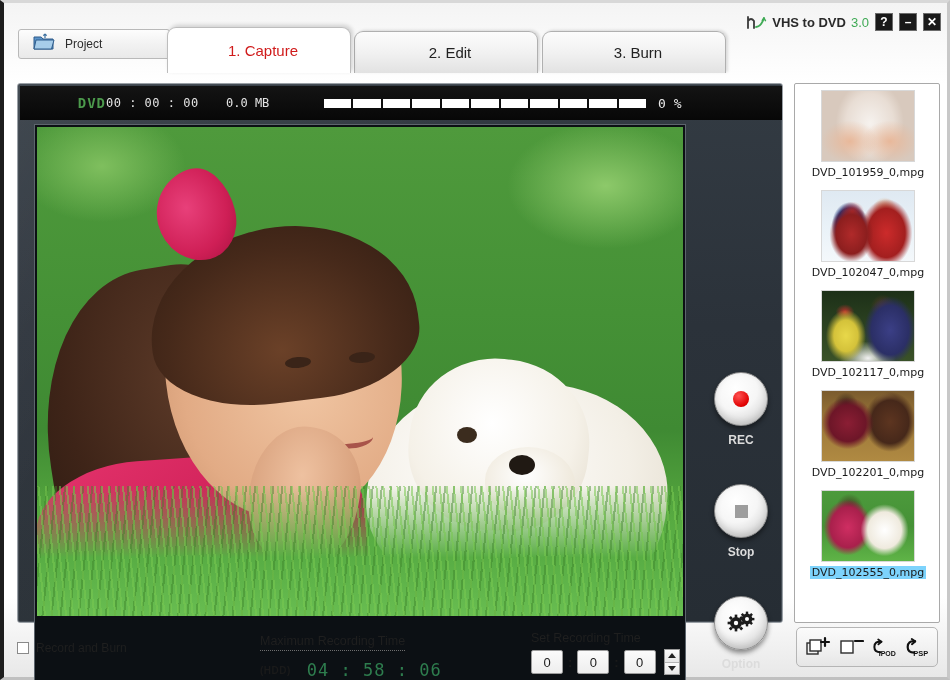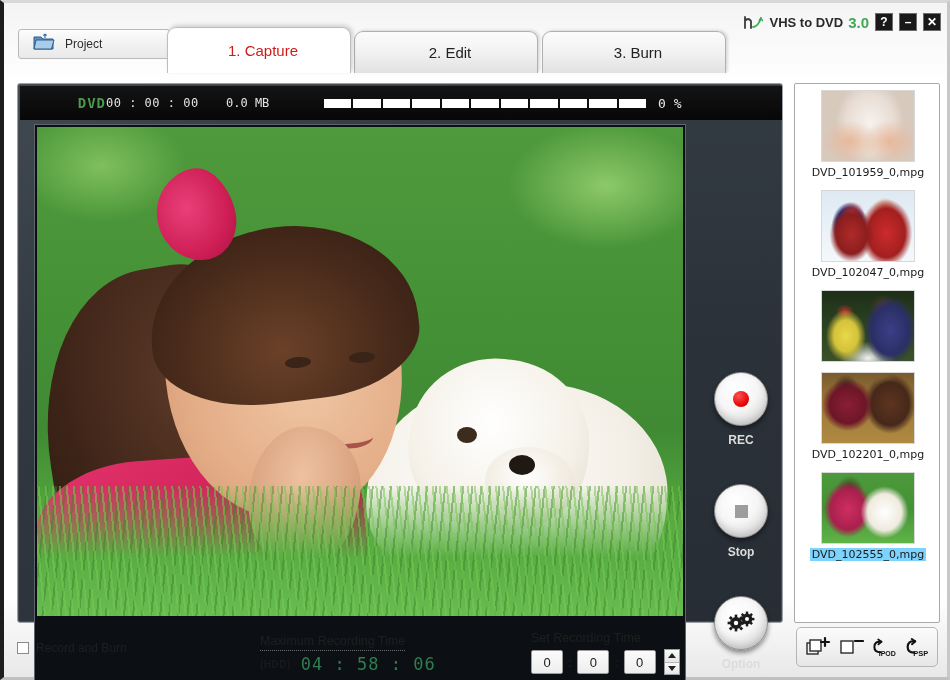--- a/index.html
+++ b/index.html
@@ -37,21 +37,21 @@
     display: flex;
     align-items: center;
     gap: 5px;
   }
   #logo-icon { width: 22px; height: 16px; position: relative; }
   #brand-title {
     font-size: 13px; font-weight: bold; color: #2a2a2a;
     letter-spacing: 0px; white-space: nowrap;
   }
   #brand-version {
-    font-size: 15px; font-weight: bold; color: #3faa55;
+    font-size: 13px; font-weight: normal; color: #3faa55;
   }
   .winbtn {
     width: 18px; height: 18px;
     background: #191919;
     color: #ffffff;
     font-size: 12px; font-weight: bold;
     display: flex; align-items: center; justify-content: center;
     border: 1px solid #6b6b6b;
     line-height: 1;
     cursor: pointer;
@@ -277,21 +277,21 @@
   }
   #record-burn-label { font-size: 12px; color: #1f1f1f; }
 
   #max-rec-block { position: absolute; left: 256px; top: 628px; }
   #max-rec-title {
     font-size: 12.5px; color: #1f1f1f;
     border-bottom: 1px dotted #6e6e6e;
     padding-bottom: 2px;
     display: inline-block;
   }
-  #max-rec-row { display: flex; align-items: center; gap: 10px; margin-top: 3px; }
+  #max-rec-row { display: flex; align-items: center; gap: 16px; margin-top: 9px; }
   #max-rec-hdd { font-size: 10px; font-weight: bold; color: #1a1a1a; letter-spacing: 0.5px; }
   #max-rec-value {
     font-family: "DejaVu Sans Mono", monospace;
     font-size: 17px; color: #2e7d4e; letter-spacing: 1px;
   }
 
   #set-rec-block { position: absolute; left: 527px; top: 628px; }
   #set-rec-title { font-size: 12.5px; color: #1f1f1f; }
   #set-rec-row { display: flex; align-items: center; gap: 5px; margin-top: 4px; }
   .time-field {
@@ -582,20 +582,21 @@
         <div class="thumb-item">
           <div class="thumb-img t1"></div>
           <div><span class="thumb-name">DVD_101959_0,mpg</span></div>
         </div>
         <div class="thumb-item">
           <div class="thumb-img t2"></div>
           <div><span class="thumb-name">DVD_102047_0,mpg</span></div>
         </div>
         <div class="thumb-item">
           <div class="thumb-img t3"></div>
+          <div><span class="thumb-name">DVD_102117_0,mpg</span></div>
         </div>
         <div class="thumb-item">
           <div class="thumb-img t4"></div>
           <div><span class="thumb-name">DVD_102201_0,mpg</span></div>
         </div>
         <div class="thumb-item">
           <div class="thumb-img t5"></div>
           <div><span class="thumb-name selected">DVD_102555_0,mpg</span></div>
         </div>
       </div>

